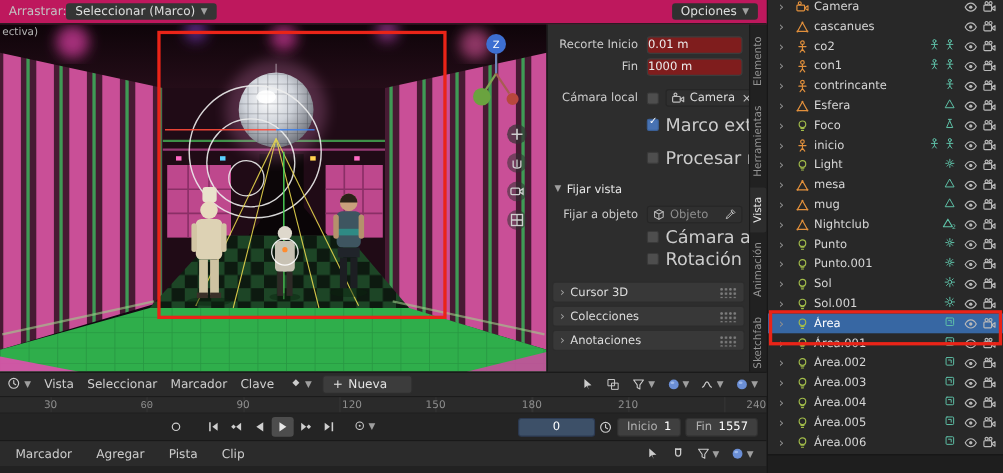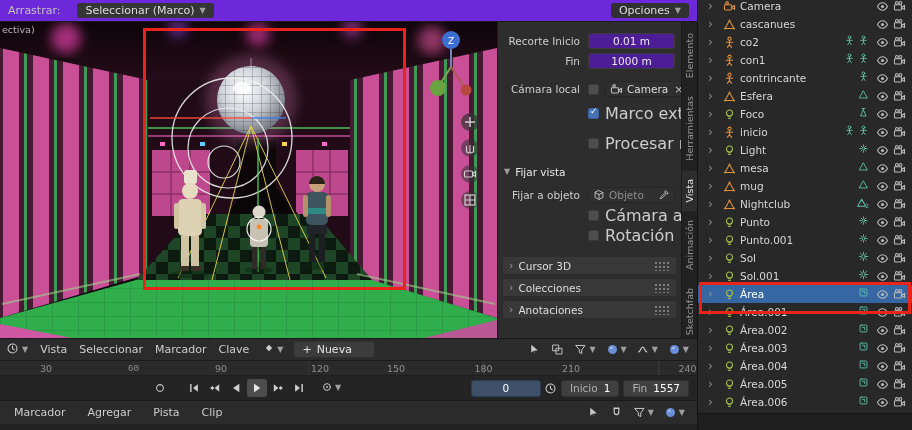--- a/index.html
+++ b/index.html
@@ -2,42 +2,42 @@
 <html style="--annotation-red: #ea2418; --selection-blue: #3767a3; --object-orange: #e2903c; --data-teal: #5fc2a8; --light-green: #a3bd4a; --checkbox-blue: #4772b3;"><head>
 <meta charset="utf-8">
 <style>
   *{margin:0;padding:0;box-sizing:border-box}
   html,body{width:912px;height:430px;overflow:hidden;background:#161616;
     font-family:"DejaVu Sans",sans-serif;font-size:11px;color:#cfcfcf}
   .app{position:relative;width:912px;height:430px;background:#222}
   .region{position:absolute}
 
   
-  .vp-header{left:0;top:0;width:697px;height:22px;background:#6d28d9;
-    border-bottom:1px solid #1c1c1c;display:flex;align-items:center;gap:17px;padding:0 8px;z-index:10}
+  .vp-header{left:0;top:0;width:697px;height:22px;background:#be185d;
+    border-bottom:1px solid #1c1c1c;display:flex;align-items:center;gap:0;padding:0 8px;z-index:10}
   .hdr-label{color:#c3c3c3}
   .dd{display:flex;align-items:center;gap:5px;background:#353535;border-radius:3px;
     padding:1px 8px;color:#dedede;cursor:default}
   .dd.options{margin-left:auto;background:#303030}
   .chev{font-size:8px;color:#9f9f9f;line-height:1}
 
   
   .viewport{left:0;top:22px;width:497px;height:316px;background:#140a10;overflow:hidden}
   .vp-label{position:absolute;left:2px;top:2px;font-size:9.5px;color:#b5b5b5;z-index:5}
   .vp-warning{position:absolute;left:2px;top:34px;font-size:9px;color:#f2efdf;white-space:nowrap;
     text-shadow:0 1px 2px rgba(0,0,0,.85);z-index:5;pointer-events:none}
 
   
   .sidebar{left:497px;top:22px;width:184px;height:316px;background:#2d2d2d;
     border-left:1px solid #1a1a1a;padding-top:4px;overflow:hidden}
   .srow{display:flex;align-items:center;height:18px;margin:2px 6px 0 6px}
   .mt6{margin-top:6px}.mt8{margin-top:8px}.mt10{margin-top:10px}.mt12{margin-top:12px}
   .slabel{flex:0 0 84px;text-align:right;padding-right:8px;color:#cdcdcd;white-space:nowrap;font-size:10.5px}
-  .sfield{flex:1;background:#4c1d95;border:1px solid #3c3c3c;border-radius:3px;height:16px;
-    display:flex;align-items:center;justify-content:center;color:#ececec;font-size:10.5px}
+  .sfield{flex:1;background:#7f1d1d;border:1px solid #3c3c3c;border-radius:3px;height:16px;
+    display:flex;align-items:center;justify-content:flex-start;color:#ececec;font-size:10.5px}
   .sfield.id{background:#2f2f2f;border-color:#262626;justify-content:flex-start;padding:0 4px;gap:4px}
   .ftext{flex:1;text-align:left;color:#dcdcdc}
   .ftext.dim{color:#8f8f8f}
   .fx{color:#bdbdbd;font-size:11px;padding:0 2px}
   .fico{display:flex;align-items:center}
   .cb{width:11px;height:11px;border-radius:2px;background:#4e4e4e;border:1px solid #3a3a3a;
     margin-right:6px;position:relative;flex:0 0 auto}
   .cb.on{background:var(--checkbox-blue,#4772b3);border-color:#3a5f96}
   .cb.on::after{content:"✓";position:absolute;left:1px;top:-3px;font-size:9px;color:#fff}
   .cblabel{color:#cdcdcd;font-size:16px;white-space:nowrap}

